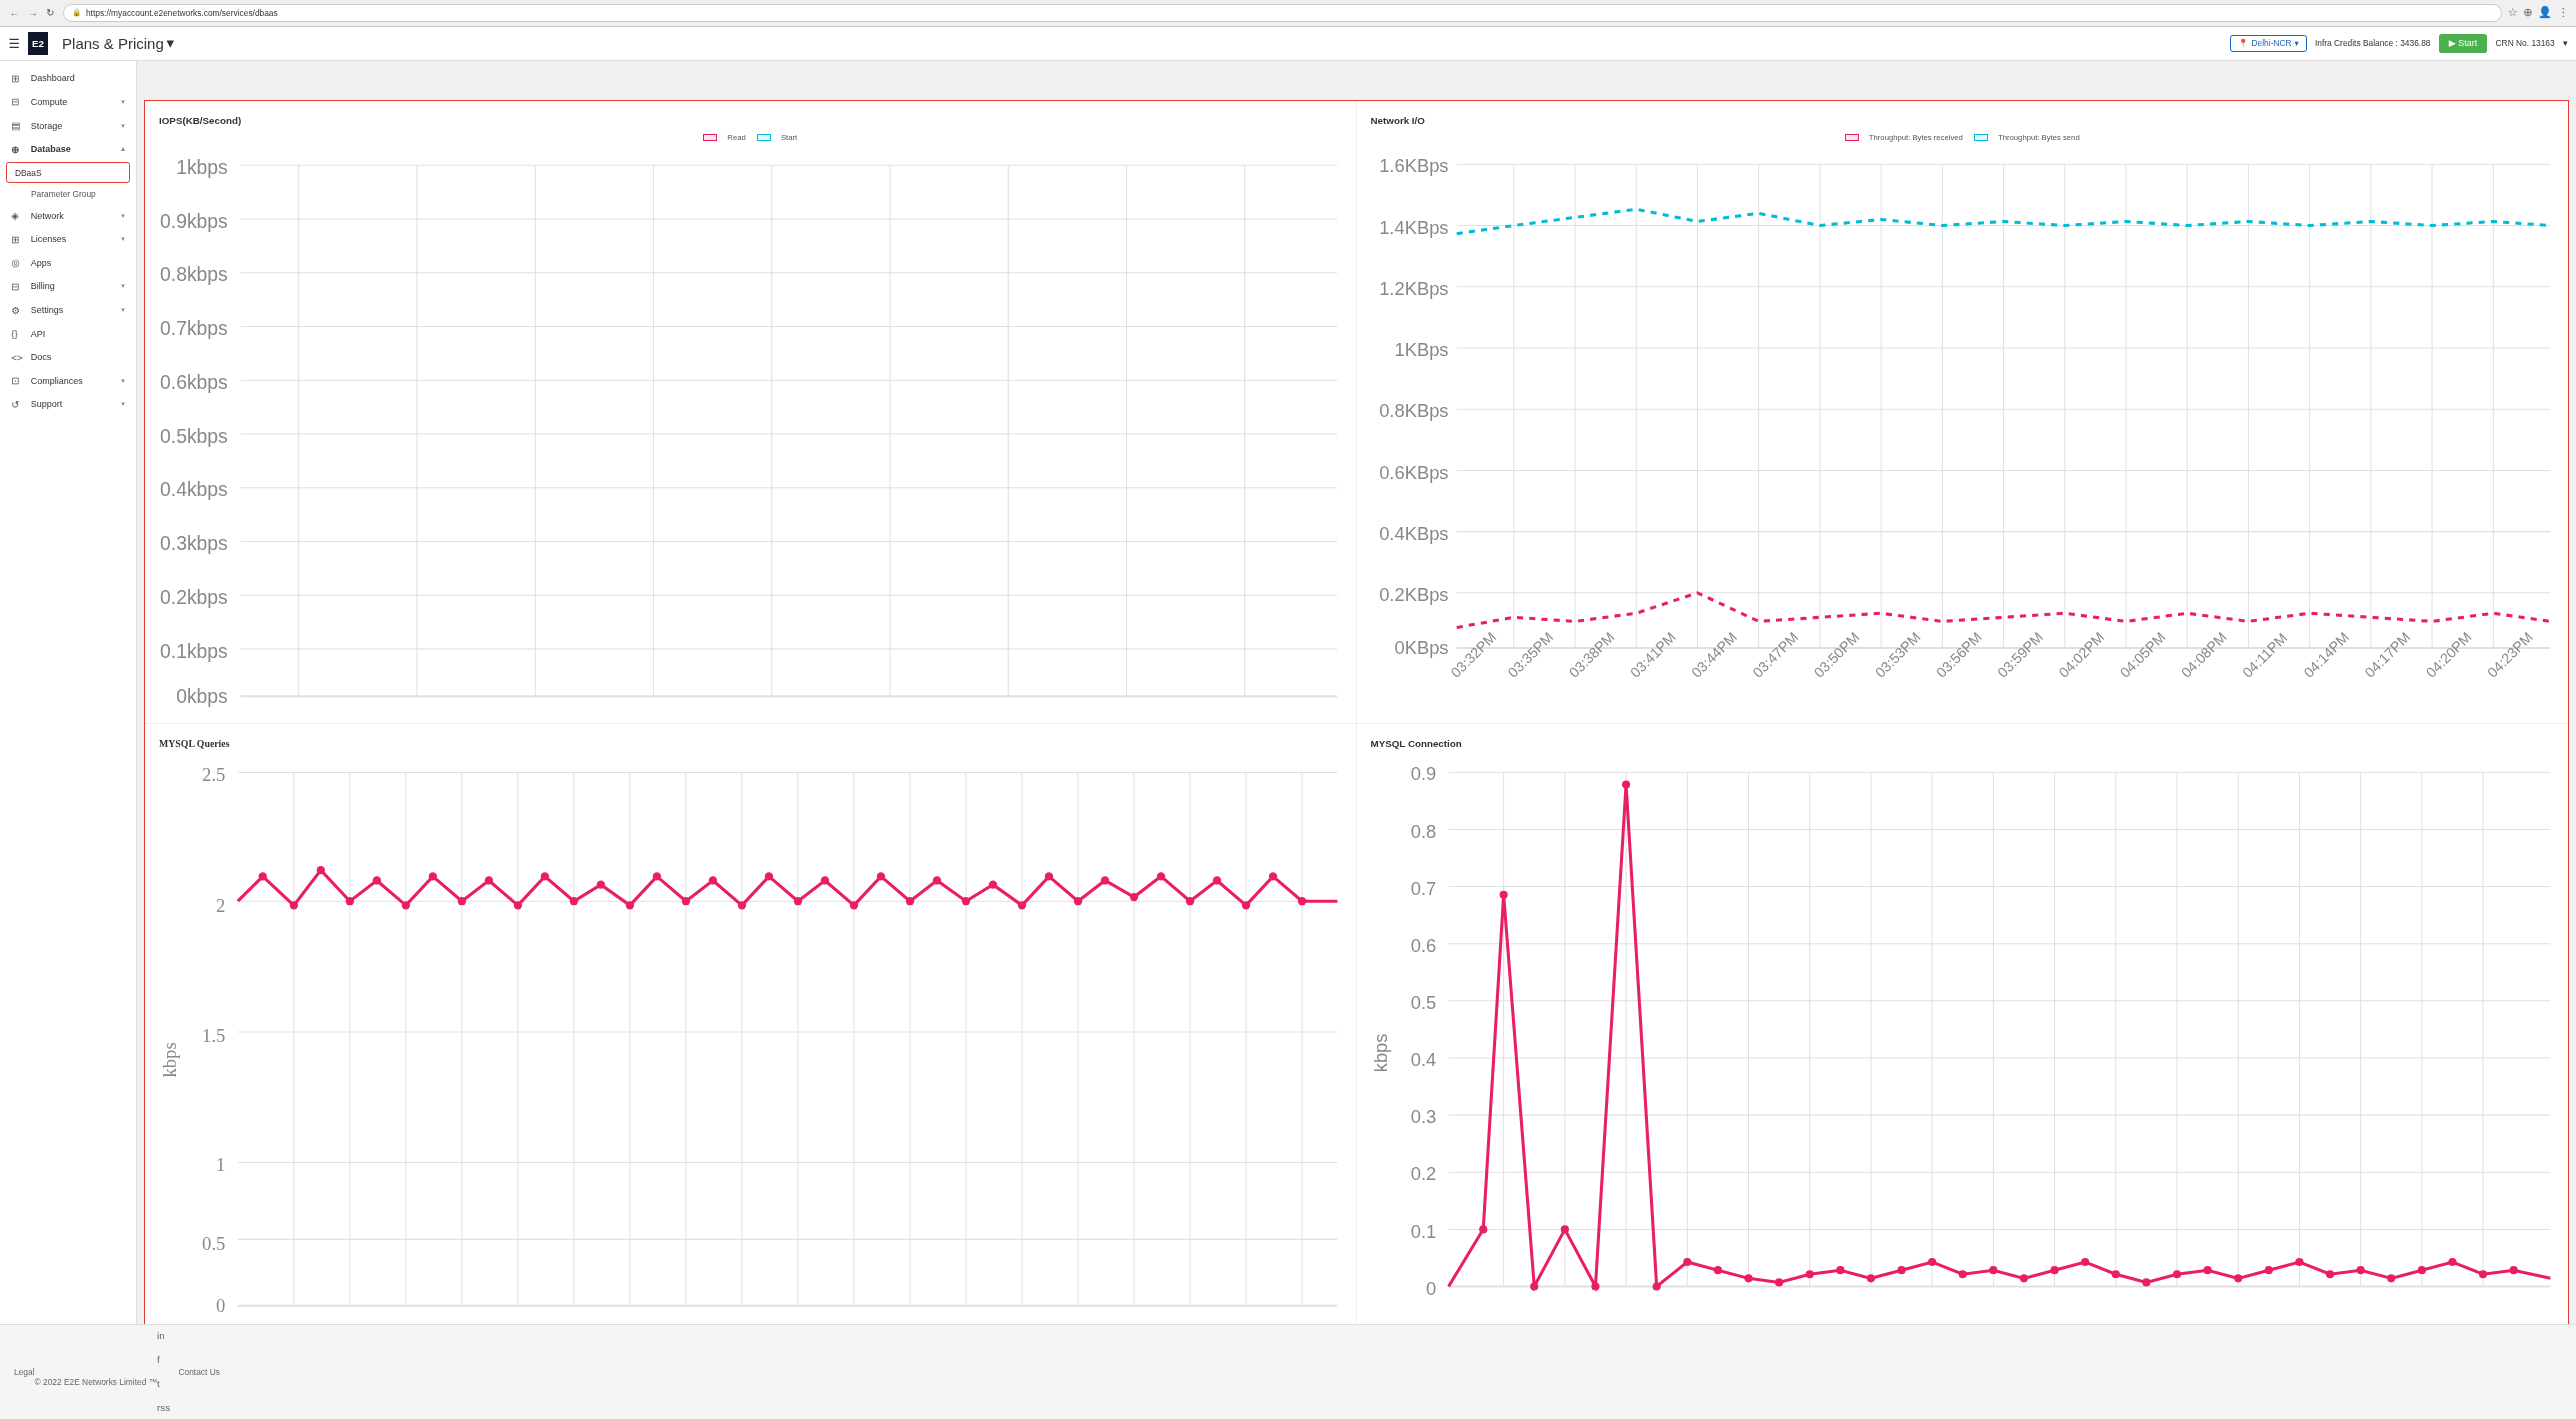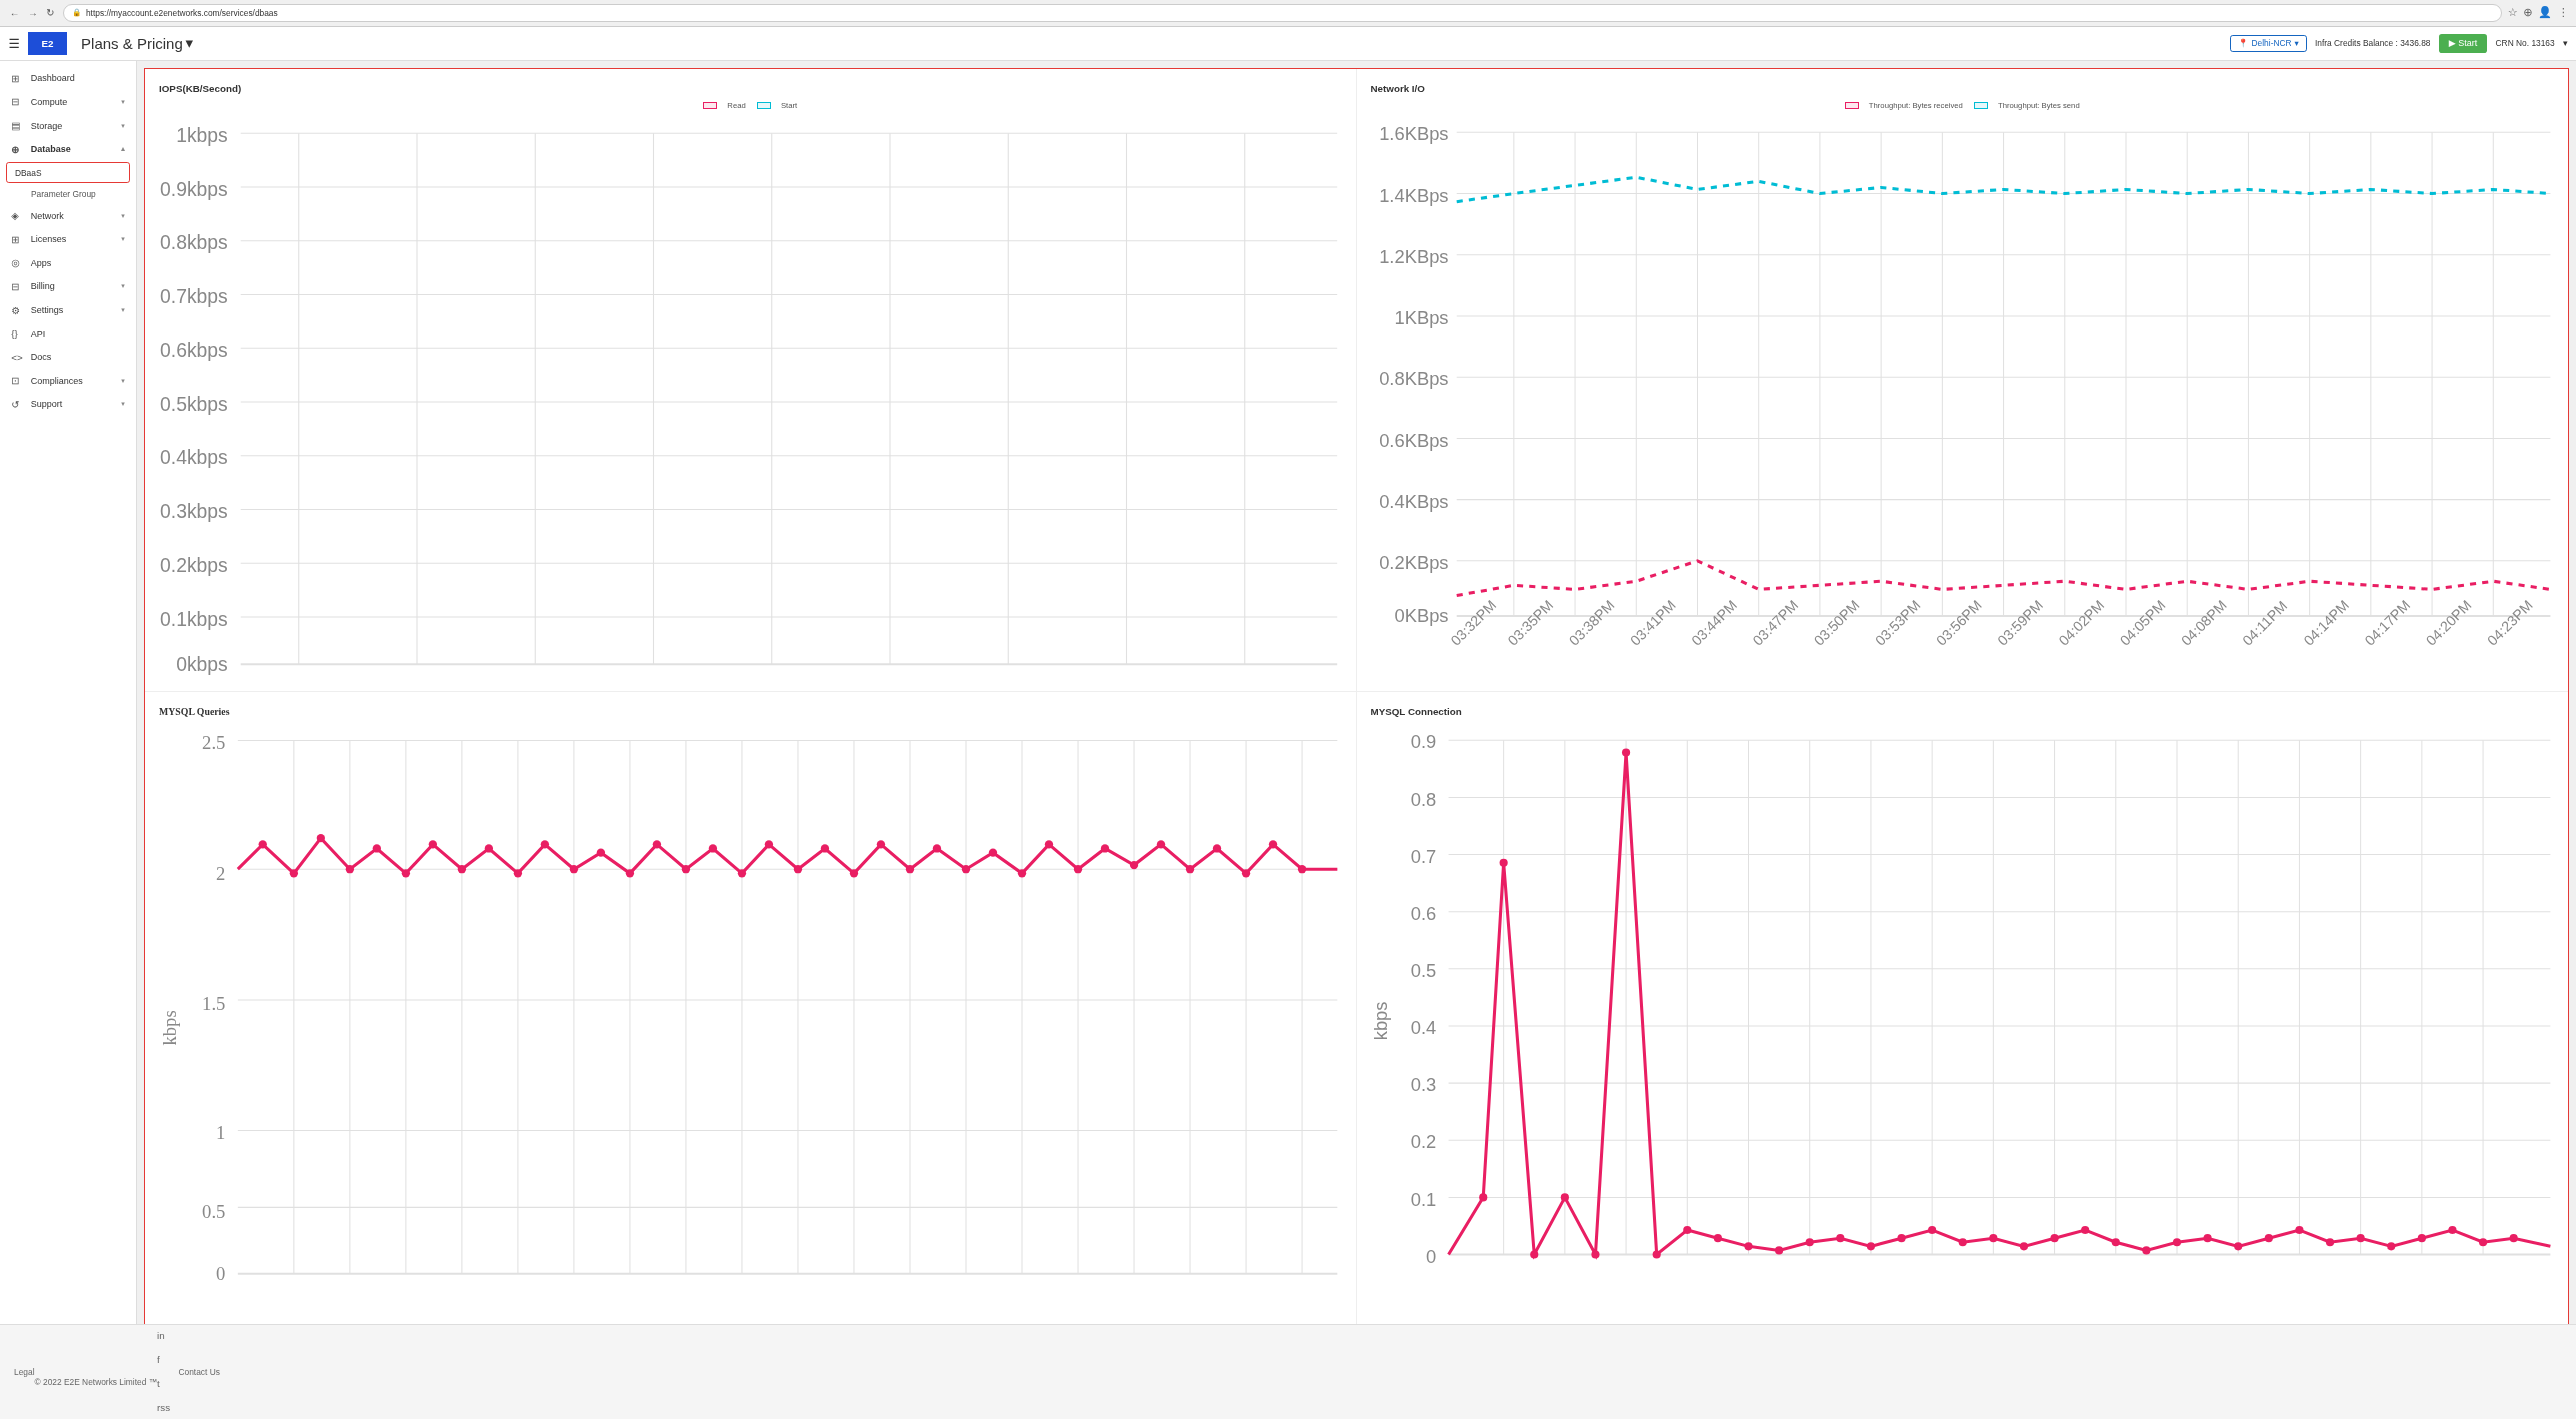--- a/index.html
+++ b/index.html
@@ -9,21 +9,21 @@
     .browser-chrome { background: #f0f0f0; border-bottom: 0.7px solid #ccc; padding: 4.2px 7px; display: flex; align-items: center; gap: 5.6px; }
     .browser-nav-buttons { display: flex; gap: 2.8px; }
     .nav-btn { background: none; border: none; cursor: pointer; font-size: 9.8px; color: #555; padding: 1.4px 2.8px; }
     .address-bar { flex: 1; background: white; border: 0.7px solid #ccc; border-radius: 14px; padding: 2.8px 8.4px; display: flex; align-items: center; gap: 4.2px; font-size: 8.4px; color: #333; }
     .address-icon { color: #666; font-size: 7.7px; }
     .browser-actions { display: flex; gap: 5.6px; color: #666; font-size: 11.2px; }
 
     
     .app-header { background: white; border-bottom: 0.7px solid #ddd; display: flex; align-items: center; padding: 0 8.4px; height: 34px; gap: 8.4px; }
     .hamburger { font-size: 12.6px; cursor: pointer; color: #333; }
-    .logo-box { width: 39px; height: 22.5px; background: #1d4ed8; display: flex; align-items: center; justify-content: center; }
+    .logo-box { width: 20px; height: 22.5px; background: #0f172a; display: flex; align-items: center; justify-content: center; }
     .logo-icon { color: white; font-size: 9.8px; font-weight: bold; }
     .plans-pricing-btn { display: flex; align-items: center; gap: 2.8px; font-size: 15px; color: #333; cursor: pointer; padding: 2.8px 5.6px; }
     .header-right { margin-left: auto; display: flex; align-items: center; gap: 8.4px; }
     .region-btn { background: white; border: 0.7px solid #1565c0; border-radius: 2.8px; padding: 2.8px 7px; color: #1565c0; display: flex; align-items: center; gap: 2.8px; font-size: 8.4px; cursor: pointer; }
     .infra-balance { font-size: 8.4px; color: #333; }
     .start-btn { background: #4caf50; color: white; border: none; border-radius: 2.8px; padding: 4.2px 9.8px; font-size: 9px; cursor: pointer; display: flex; align-items: center; gap: 2.8px; }
     .crn-info { font-size: 8.4px; color: #333; }
 
     
     .app-body { display: flex; flex: 1; overflow: hidden; }
@@ -33,21 +33,21 @@
     .sidebar-item { display: flex; align-items: center; padding: 6.3px 11.2px; cursor: pointer; font-size: 9px; color: #333; }
     .sidebar-item .icon { width: 14px; margin-right: 5.6px; font-size: 9.8px; color: #555; }
     .sidebar-item .label { flex: 1; }
     .sidebar-item .chevron { font-size: 7px; color: #888; }
     .sidebar-item.active { font-weight: bold; }
     .sidebar-sub-item { padding: 4.9px 11.2px 4.9px 31px; font-size: 8.4px; color: #555; cursor: pointer; }
     .sidebar-sub-item.active-sub { background: white; border: 0.7px solid #e53935; border-radius: 2.8px; color: #333; font-weight: 400; margin: 1.4px 5.6px; padding: 4.2px 8.4px; }
 
     
     .main-content { flex: 1; overflow-y: auto; padding: 7px; background: #f0f0f0; }
-    .dashboard-grid { border: 1.4px solid #e53935; background: white; display: grid; grid-template-columns: 1fr 1fr; grid-template-rows: auto auto; gap: 0; }
+    .dashboard-grid { border: 1.4px solid #e53935; background: white; display: grid; grid-template-columns: 1fr 1fr; grid-template-rows: auto auto; gap: 0; margin-top: 32px; }
 
     
     .chart-panel { padding: 14px; border-right: 0.7px solid #eee; border-bottom: 0.7px solid #eee; }
     .chart-panel:nth-child(2) { border-right: none; }
     .chart-panel:nth-child(3) { border-right: 0.7px solid #eee; border-bottom: none; font-family: Liberation Serif, serif; }
     .chart-panel:nth-child(4) { border-right: none; border-bottom: none; }
 
     .chart-title { font-size: 9.8px; font-weight: bold; color: #333; margin-bottom: 7px; }
     .chart-legend { display: flex; gap: 11.2px; margin-bottom: 5.6px; font-size: 7.7px; color: #555; justify-content: center; }
     .legend-item { display: flex; align-items: center; gap: 10px; }

